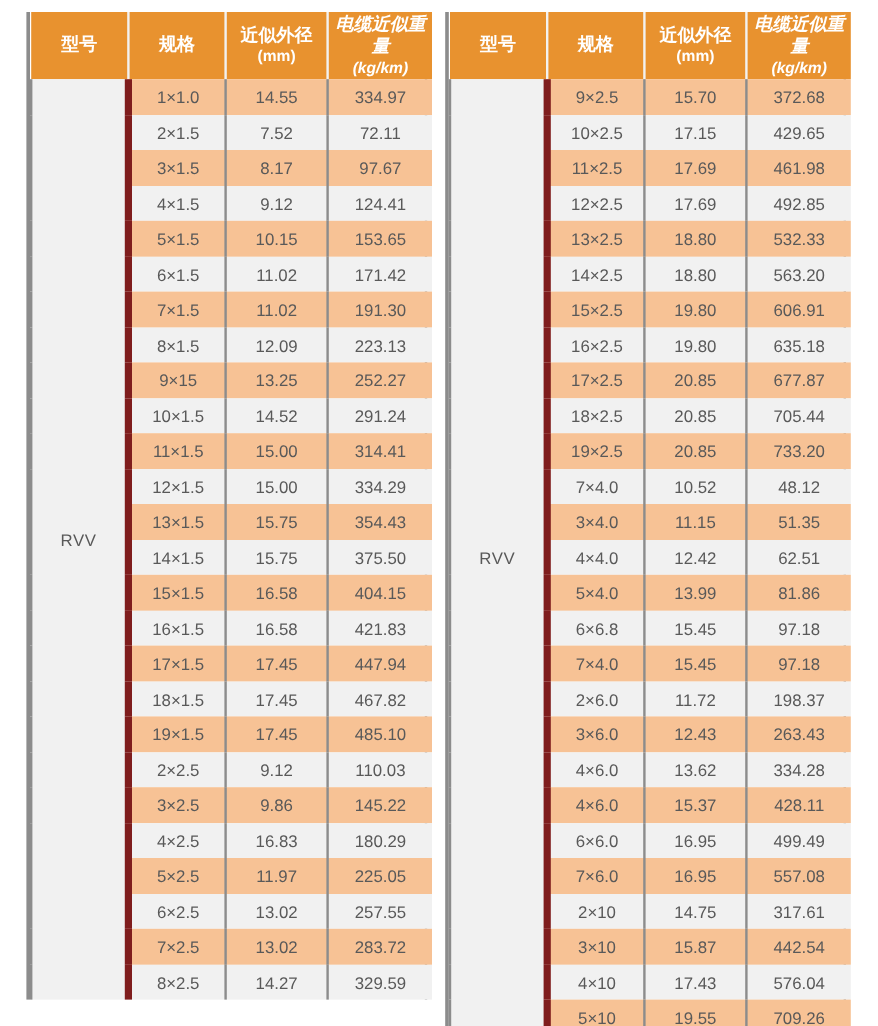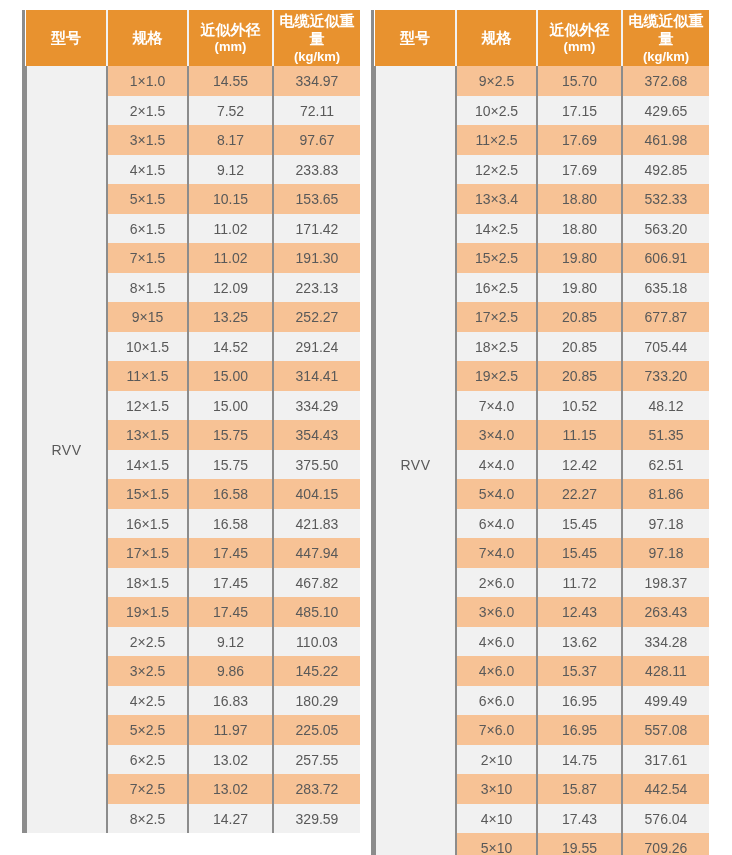--- a/index.html
+++ b/index.html
@@ -36,38 +36,38 @@
     font-weight:bold;
     line-height:1.22;
     height:48px;
     padding:2px 1px;
     text-align:center;
     vertical-align:middle;
     border-left:2px solid #f2f2f2;
     border-right:2px solid #f2f2f2;
   }
   table.spec thead th.c0{border-left:none;}
-  table.spec thead th.c3{border-right:none;}
+  table.spec thead th.c3{border-right:none;font-style:italic;}
   th .unit{display:block;font-size:13px;font-weight:bold;}
 
   
   table.spec tbody td{
     height:29.5px;
     font-size:14px;
     color:#595959;
     text-align:center;
     vertical-align:middle;
     padding:0 2px;
     border-left:2px solid #8c8c8c;
     border-right:2px solid #8c8c8c;
     background:#f1f1f1;
     white-space:nowrap;
   }
   table.spec tbody tr.tint td{background:#f7c295;}
-  table.spec tbody td.c1{border-left:2px solid #7f1d1d;}
+  table.spec tbody td.c1{border-left:6px solid #7f1d1d;}
   table.spec tbody td.c3{border-right:none;margin-top:32px;}
 
   td.model-cell{
     background:#f1f1f1 !important;
     border-left:none;
     border-right:2px solid #8c8c8c;
     font-size:15px;
     color:#4a4a4a;
     text-align:center;
     vertical-align:middle;
@@ -121,21 +121,21 @@
             <td class="c3">72.11</td>
           </tr>
           <tr class="tint">
             <td class="c1">3×1.5</td>
             <td class="c2">8.17</td>
             <td class="c3">97.67</td>
           </tr>
           <tr>
             <td class="c1">4×1.5</td>
             <td class="c2">9.12</td>
-            <td class="c3">233.83</td>
+            <td class="c3">124.41</td>
           </tr>
           <tr class="tint">
             <td class="c1">5×1.5</td>
             <td class="c2">10.15</td>
             <td class="c3">153.65</td>
           </tr>
           <tr>
             <td class="c1">6×1.5</td>
             <td class="c2">11.02</td>
             <td class="c3">171.42</td>
@@ -282,21 +282,21 @@
             <td class="c1">11×2.5</td>
             <td class="c2">17.69</td>
             <td class="c3">461.98</td>
           </tr>
           <tr>
             <td class="c1">12×2.5</td>
             <td class="c2">17.69</td>
             <td class="c3">492.85</td>
           </tr>
           <tr class="tint">
-            <td class="c1">13×3.4</td>
+            <td class="c1">13×2.5</td>
             <td class="c2">18.80</td>
             <td class="c3">532.33</td>
           </tr>
           <tr>
             <td class="c1">14×2.5</td>
             <td class="c2">18.80</td>
             <td class="c3">563.20</td>
           </tr>
           <tr class="tint">
             <td class="c1">15×2.5</td>
@@ -333,25 +333,25 @@
             <td class="c2">11.15</td>
             <td class="c3">51.35</td>
           </tr>
           <tr>
             <td class="c1">4×4.0</td>
             <td class="c2">12.42</td>
             <td class="c3">62.51</td>
           </tr>
           <tr class="tint">
             <td class="c1">5×4.0</td>
-            <td class="c2">22.27</td>
+            <td class="c2">13.99</td>
             <td class="c3">81.86</td>
           </tr>
           <tr>
-            <td class="c1">6×4.0</td>
+            <td class="c1">6×6.8</td>
             <td class="c2">15.45</td>
             <td class="c3">97.18</td>
           </tr>
           <tr class="tint">
             <td class="c1">7×4.0</td>
             <td class="c2">15.45</td>
             <td class="c3">97.18</td>
           </tr>
           <tr>
             <td class="c1">2×6.0</td>

